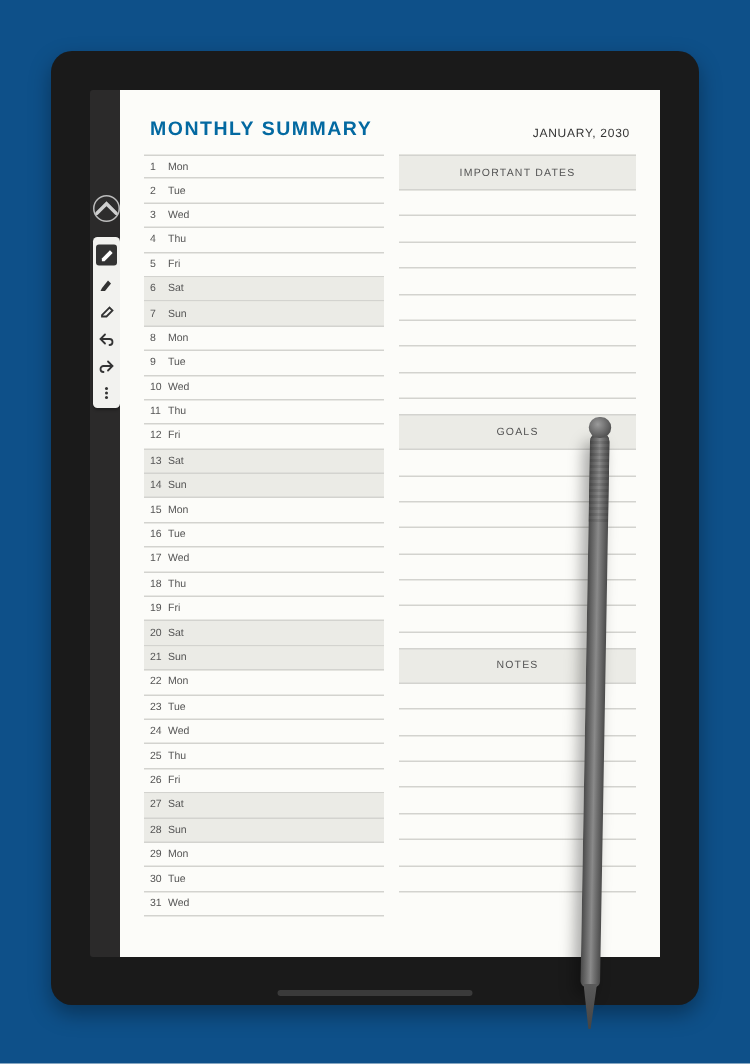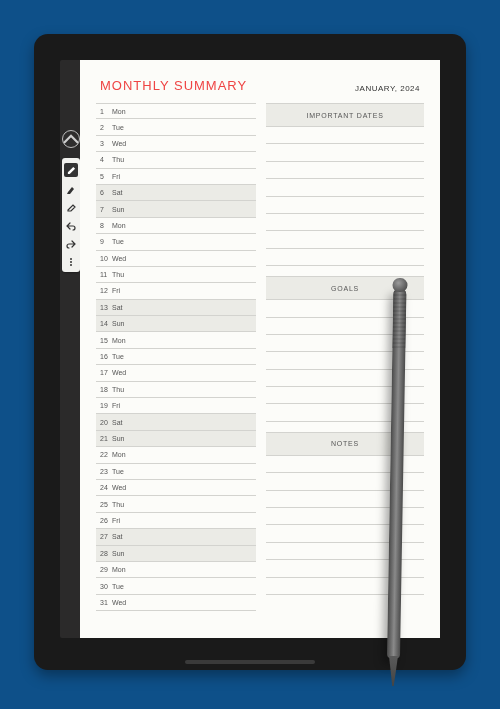--- a/index.html
+++ b/index.html
@@ -28,21 +28,21 @@
   }
   .page {
     position:absolute;
     left:20px; top:0;
     right:0; bottom:0;
     background:#fcfcf9;
     padding:18px 16px 14px 16px;
     box-sizing:border-box;
   }
   .hdr { display:flex; justify-content:space-between; align-items:flex-end; padding-left:4px; padding-right:4px; margin-bottom:10px;}
-  .title { font-size:13px; letter-spacing:1px; color:#ef4444; font-weight:400; }
+  .title { font-size:13px; letter-spacing:1px; color:#0369a1; font-weight:700; }
   .month { font-size:8px; letter-spacing:.5px; color:#333; }
   .cols { display:flex; gap:10px; }
   .left { flex:0 0 160px; }
   .right { flex:1; display:flex; flex-direction:column; gap:10px; }
   .dayrow {
     height:16.4px;
     border-bottom:1px solid #d3d3cf;
     font-size:7px; color:#555;
     display:flex; align-items:center;
     padding-left:4px;
@@ -174,21 +174,21 @@
               <circle cx="5" cy="5" r="1" fill="currentColor"></circle>
               <circle cx="5" cy="8" r="1" fill="currentColor"></circle>
             </svg>
           </div>
         </div>
     </div>
 
     <div class="page">
       <div class="hdr">
         <span class="title">MONTHLY SUMMARY</span>
-        <span class="month">JANUARY, 2024</span>
+        <span class="month">JANUARY, 2030</span>
       </div>
       <div class="cols">
         <div class="left" id="days">
             <div class="dayrow first">
               <span class="dnum">1</span>
               <span>Mon</span>
             </div>
             <div class="dayrow">
               <span class="dnum">2</span>
               <span>Tue</span>

